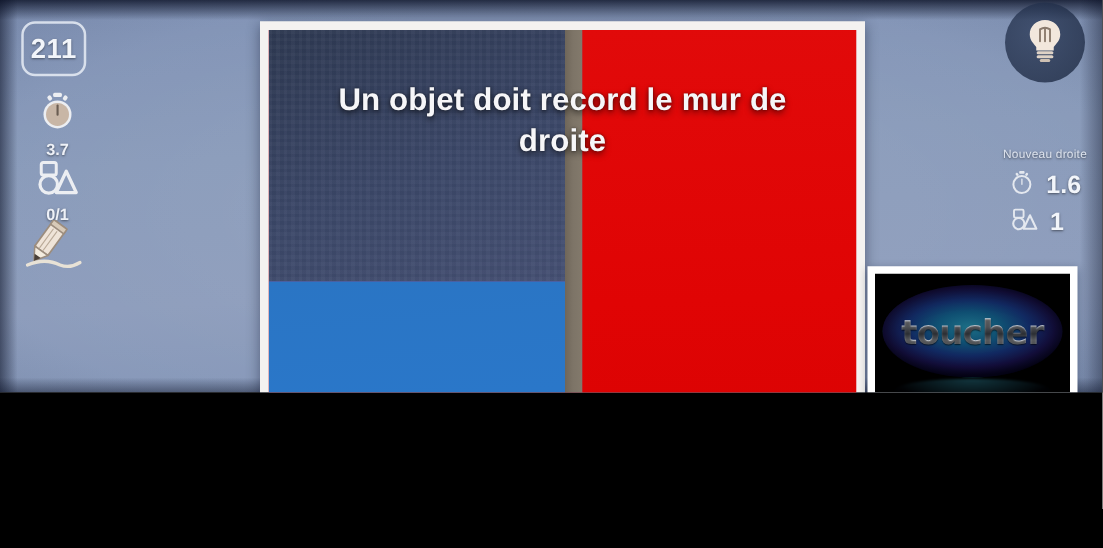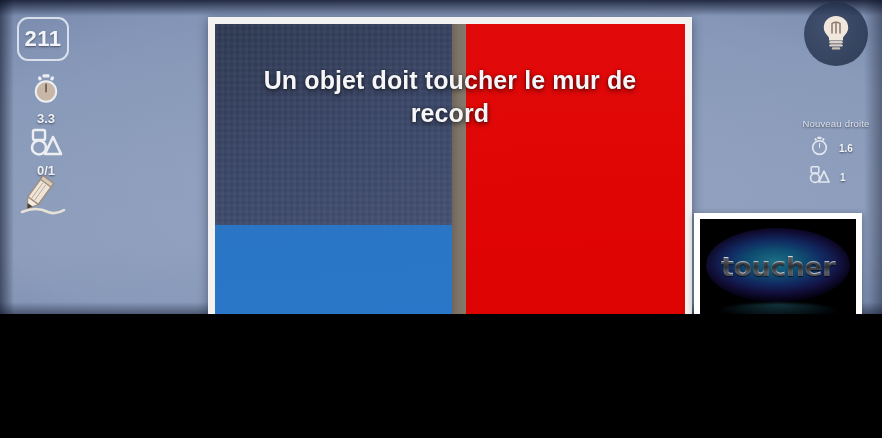--- a/index.html
+++ b/index.html
@@ -121,21 +121,21 @@
   }
   .record-row {
     display: flex;
     align-items: center;
     justify-content: center;
     gap: 9px;
     margin-bottom: 4px;
   }
   .record-row .record-value {
     color: #f2f5fa;
-    font-size: 10px;
+    font-size: 20px;
     font-weight: bold;
     min-width: 24px;
     text-align: left;
     text-shadow: 0 1px 2px rgba(0,0,0,0.5);
   }
 
   
   #board-frame {
     position: absolute;
     left: 208px; top: 17px;
@@ -262,21 +262,21 @@
       <span>
         <svg width="34" height="34" viewBox="0 0 34 34">
           <rect x="13.5" y="2.2" width="7" height="3.4" rx="1.2" fill="#eceef2"></rect>
           <rect x="9.2" y="4.4" width="3.2" height="4" rx="1.2" fill="#eceef2" transform="rotate(-32 10.8 6.4)"></rect>
           <rect x="21.6" y="4.4" width="3.2" height="4" rx="1.2" fill="#eceef2" transform="rotate(32 23.2 6.4)"></rect>
           <circle cx="17" cy="19.5" r="11.2" fill="#eceef2"></circle>
           <circle cx="17" cy="19.5" r="9.2" fill="#c8b6a6"></circle>
           <rect x="16.2" y="11.6" width="1.7" height="9" rx="0.8" fill="#6a5d52"></rect>
         </svg>
       </span>
-      <span class="hud-value">3.3</span>
+      <span class="hud-value">3.7</span>
     </div>
 
     <div id="shapes-stat" class="hud-stat">
       <span>
         <svg width="36" height="30" viewBox="0 0 36 30">
           <rect x="5" y="2" width="12" height="10" rx="1.6" fill="none" stroke="#eceef2" stroke-width="2.4"></rect>
           <circle cx="11" cy="19.5" r="7" fill="none" stroke="#eceef2" stroke-width="2.6"></circle>
           <path d="M25 9 L33 26 L17 26 Z" fill="none" stroke="#eceef2" stroke-width="2.6" stroke-linejoin="round"></path>
         </svg>
       </span>
@@ -317,21 +317,21 @@
       </span>
     </div>
   </div>
 
   <div id="board-frame">
     <div id="board">
       <div id="region-left-top"></div>
       <div id="region-left-bottom"></div>
       <div id="wall-divider"></div>
       <div id="region-right"></div>
-      <div id="board-message">Un objet doit toucher le mur de record</div>
+      <div id="board-message">Un objet doit record le mur de droite</div>
     </div>
   </div>
 
   <div id="hint-button" class="round-btn">
     <span>
       <svg width="34" height="36" viewBox="0 0 34 36">
         <path d="M17 2 C9.8 2 4.8 7.2 4.8 13.6 C4.8 18.4 8 20.8 10 23.6 L10 26.4 L24 26.4 L24 23.6 C26 20.8 29.2 18.4 29.2 13.6 C29.2 7.2 24.2 2 17 2 Z" fill="#f2e7dc"></path>
         <path d="M13 9.5 L13 19 M17 8.5 L17 19 M21 9.5 L21 19" stroke="#8a7a6c" stroke-width="1.5" fill="none" stroke-linecap="round"></path>
         <path d="M13 9.5 Q17 6.8 21 9.5" stroke="#8a7a6c" stroke-width="1.5" fill="none"></path>
         <rect x="10.3" y="27" width="13.4" height="2.4" rx="1.2" fill="#ded2c6"></rect>

